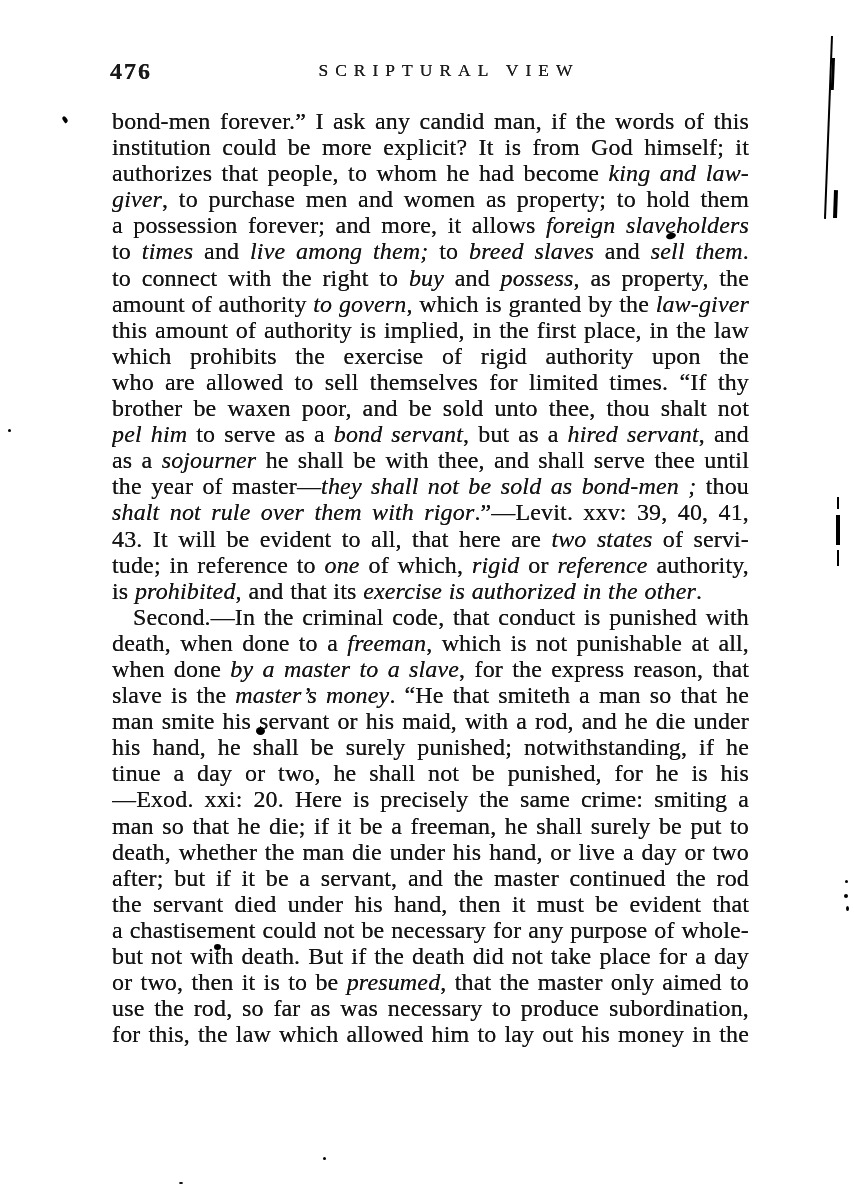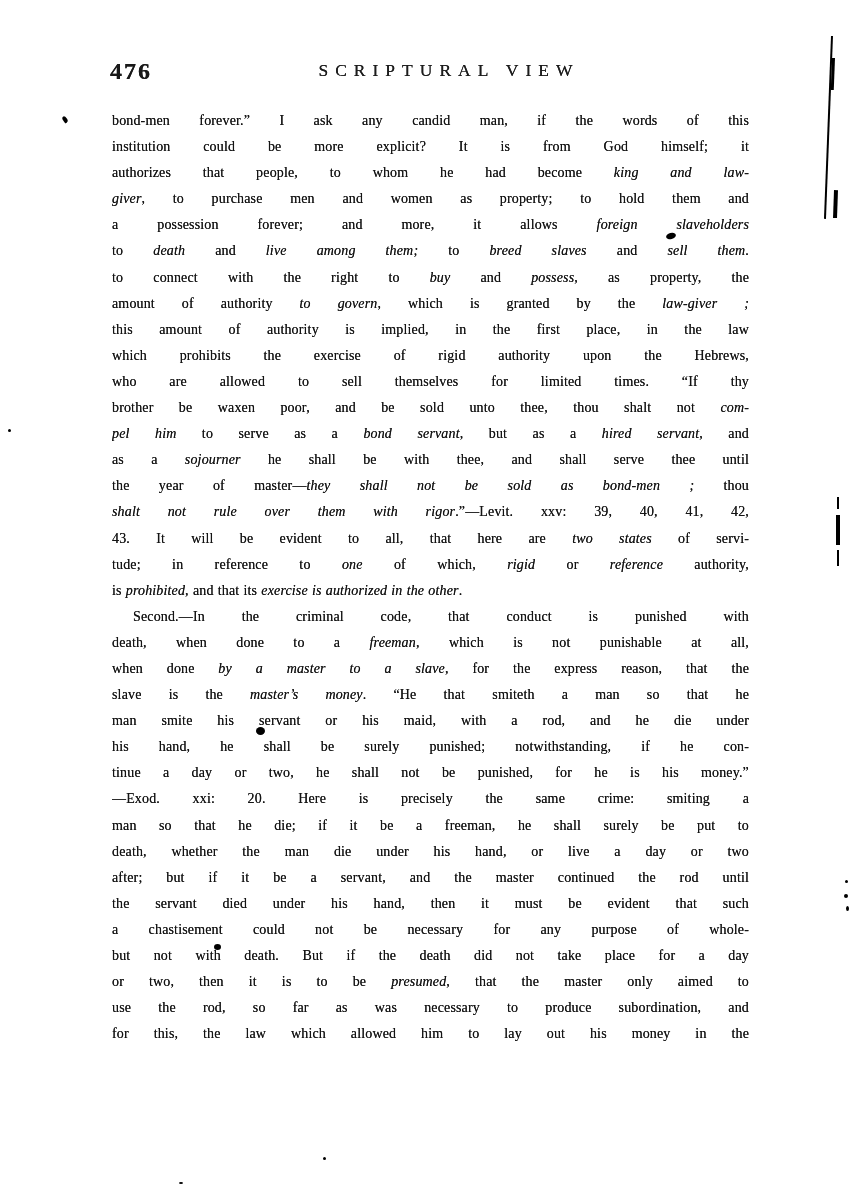--- a/index.html
+++ b/index.html
@@ -38,21 +38,21 @@
     text-shadow: 0 0 0.4px rgba(0,0,0,0.85);
     padding-left: 44px;
   }
   .text-block {
     position: absolute;
     left: 112px;
     top: 108px;
     width: 637px;
   }
   .line {
-    font-size: 14px;
+    font-size: 24px;
     line-height: 26.1px;
     height: 26.1px;
     overflow: hidden;
     text-align: justify;
     text-align-last: justify;
     -moz-text-align-last: justify;
     letter-spacing: 0.15px;
     word-spacing: 0.5px;
     text-shadow: 0 0 0.35px rgba(0,0,0,0.8);
   }
@@ -84,21 +84,21 @@
   <div class="pagenum">476</div>
 
   <div class="running-head">SCRIPTURAL VIEW</div>
 
   <div class="text-block" id="text-block">
       <div class="line"><span>bond-men forever.”  I ask any candid man, if the words of this</span></div>
       <div class="line"><span>institution could be more explicit?  It is from God himself; it</span></div>
       <div class="line"><span>authorizes that people, to whom he had become </span><i>king and law-</i></div>
       <div class="line"><i>giver</i><span>, to purchase men and women as property; to hold them and</span></div>
       <div class="line"><span>a possession forever; and more, it allows </span><i>foreign slaveholders</i></div>
-      <div class="line"><span>to </span><i>death</i><span> and </span><i>live among them;</i><span> to </span><i>breed slaves</i><span> and </span><i>sell them</i><span>.</span></div>
+      <div class="line"><span>to </span><i>times</i><span> and </span><i>live among them;</i><span> to </span><i>breed slaves</i><span> and </span><i>sell them</i><span>.</span></div>
       <div class="line"><span>to connect with the right to </span><i>buy</i><span> and </span><i>possess</i><span>, as property, the</span></div>
       <div class="line"><span>amount of authority </span><i>to govern</i><span>, which is granted by the </span><i>law-giver ;</i></div>
       <div class="line"><span>this amount of authority is implied, in the first place, in the law</span></div>
       <div class="line"><span>which prohibits the exercise of rigid authority upon the Hebrews,</span></div>
       <div class="line"><span>who are allowed to sell themselves for limited times.  “If thy</span></div>
       <div class="line"><span>brother be waxen poor, and be sold unto thee, thou shalt not </span><i>com-</i></div>
       <div class="line"><i>pel him</i><span> to serve as a </span><i>bond servant</i><span>, but as a </span><i>hired servant</i><span>, and</span></div>
       <div class="line"><span>as a </span><i>sojourner</i><span> he shall be with thee, and shall serve thee until</span></div>
       <div class="line"><span>the year of master—</span><i>they shall not be sold as bond-men ;</i><span> thou</span></div>
       <div class="line"><i>shalt not rule over them with rigor</i><span>.”—Levit. xxv: 39, 40, 41, 42,</span></div>

